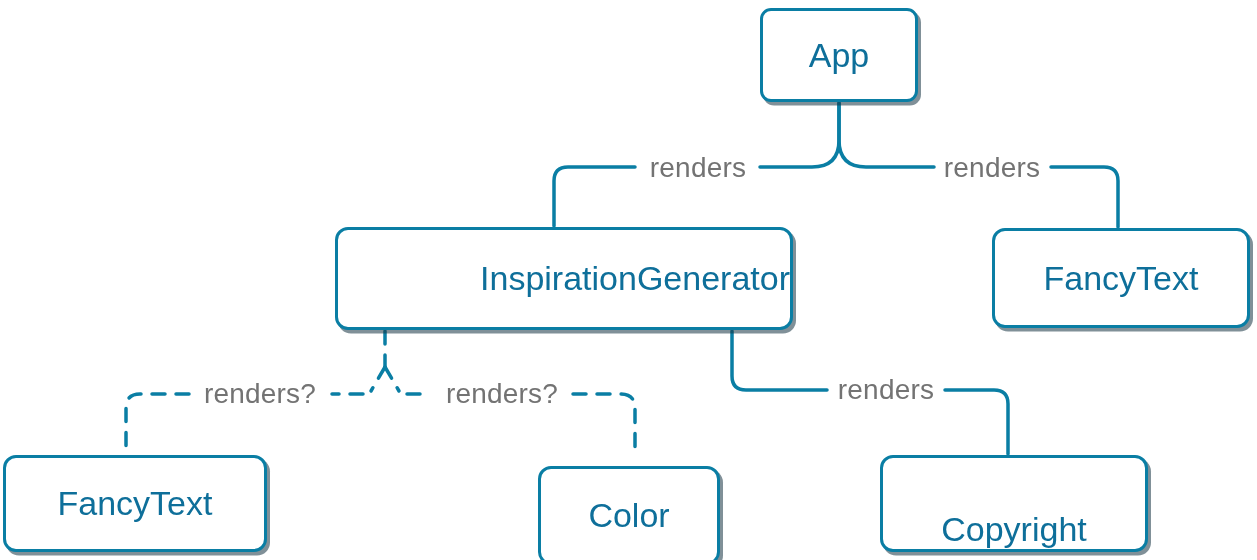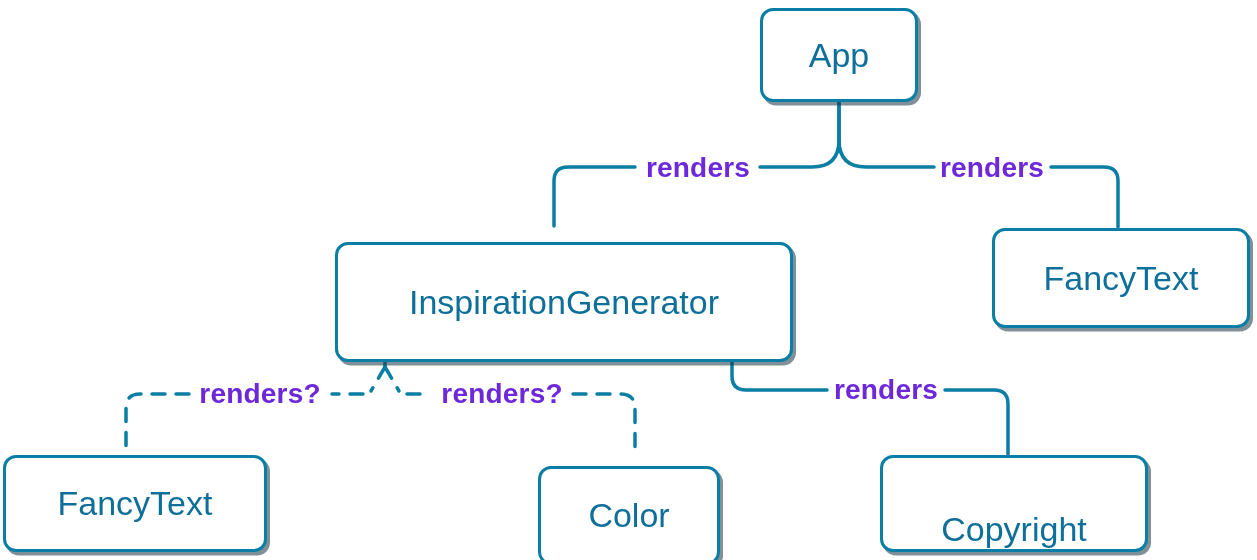--- a/index.html
+++ b/index.html
@@ -39,33 +39,33 @@
     border-radius: 13px;
     box-shadow: 3px 3.5px 0 rgba(24, 52, 68, 0.55);
     display: flex;
     align-items: center;
     justify-content: center;
     color: #0e6f9a;
     font-size: 34px;
     font-weight: 500;
     white-space: nowrap;
   }
-  .node-app            { left: 760px; top: 8px;   width: 158px; height: 94px;  }
-  .node-inspiration    { left: 335px; top: 242px; width: 458px; height: 120px; }
+  .node-app            { left: 760px; top: 8px;   width: 158px; height: 94px; border-radius: 11px;  }
+  .node-inspiration    { left: 335px; top: 227px; width: 458px; height: 103px; justify-content: flex-end; }
   .node-fancy-top      { left: 992px; top: 228px; width: 258px; height: 100px; }
   .node-fancy-bottom   { left: 3px;   top: 455px; width: 264px; height: 97px;  }
   .node-color          { left: 538px; top: 466px; width: 182px; height: 99px;  }
   .node-copyright      { left: 880px; top: 455px; width: 268px; height: 97px; align-items: flex-end;  }
 
   .edge-label {
     position: absolute;
     transform: translate(-50%, -50%);
-    color: #6d28d9;
+    color: #737373;
     font-size: 28px;
-    font-weight: 700;
+    font-weight: 400;
     letter-spacing: 0.2px;
     white-space: nowrap;
   }
   .lbl-renders-left-top  { left: 698px;  top: 168px; }
   .lbl-renders-right-top { left: 992px;  top: 168px; }
   .lbl-renders-copyright { left: 886px;  top: 390px; }
   .lbl-renders-q-left    { left: 260px;  top: 394px; }
   .lbl-renders-q-right   { left: 502px;  top: 394px; }
 </style>
 </head>

